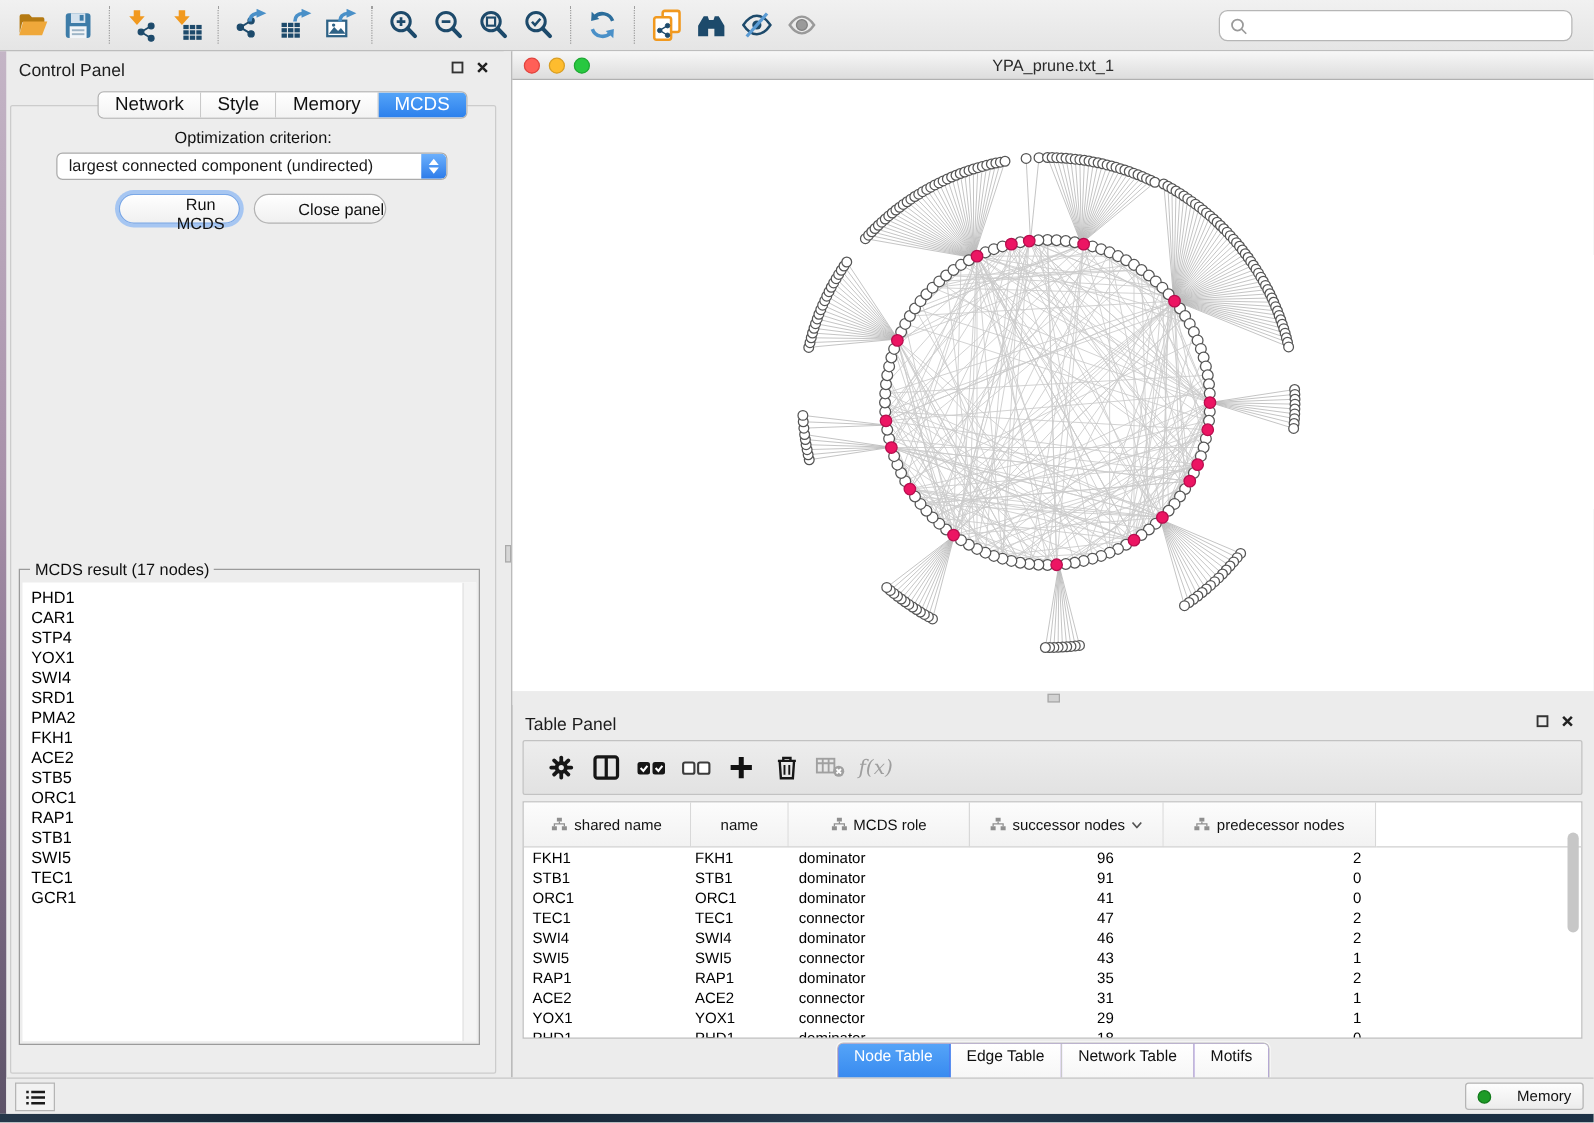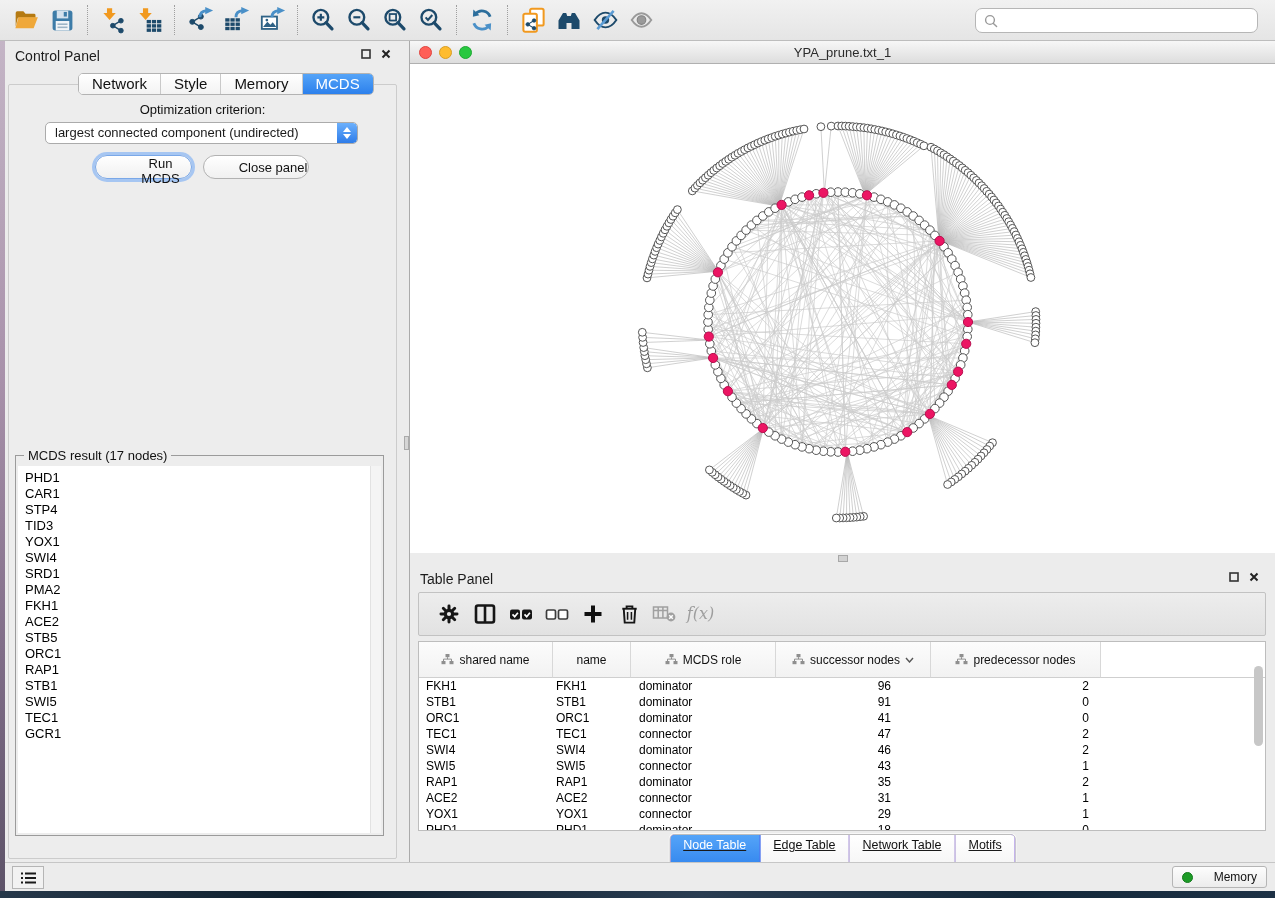--- a/index.html
+++ b/index.html
@@ -84,21 +84,21 @@
 .th-fill { flex:1; border-bottom:1px solid #cfcfcf; background:#fff; }
 .tr { display:flex; height:16px; }
 .td { font-size:12px; line-height:16px; white-space:nowrap; overflow:hidden; color:#000; }
 .td.c0 { padding-left:7px; }
 .td.c1 { padding-left:3px; }
 .td.c2 { padding-left:8px; }
 .td.c3 { text-align:right; padding-right:40px; }
 .td.c4 { text-align:right; padding-right:12px; }
 #nt-scroll { position:absolute; right:2px; top:24px; width:9px; height:80px; background:#c7c7c7; border-radius:5px; }
 #tp-tabs { position:absolute; left:50%; transform:translateX(-50%); top:270px; height:40px; display:flex;
-  border:1px solid #bdbdbd; border-radius:5px; overflow:hidden; background:#8b5cf6; box-shadow:0 0 0 1px rgba(255,255,255,.6);text-decoration:underline; }
+  border:1px solid #bdbdbd; border-radius:5px; overflow:hidden; background:#8b5cf6; box-shadow:0 0 0 1px rgba(255,255,255,.6); }
 
 
 #status-bar { position:absolute; left:5px; top:862px; width:1270px; height:29px; background:#ececec; border-top:1px solid #c6c6c6; }
 #grid-btn { position:absolute; left:7px; top:3px; width:32px; height:23px; background:#f2f2f2; border:1px solid #b5b5b5;
   display:flex; align-items:center; justify-content:center; }
 #memory-btn { position:absolute; right:8px; top:3px; height:22px; padding:0 9px; background:linear-gradient(#fdfdfd,#ececec);
   border:1px solid #b5b5b5; border-radius:3px; display:flex; align-items:center; gap:21px; font-size:12px; color:#111; }
 #memory-dot { width:11px; height:11px; border-radius:50%; background:#1d9b27; border:1px solid #137a1c; }
 svg { display:block; }
 </style>
@@ -312,21 +312,20 @@
     </div>
     <button id="run-btn" class="cp-btn">Run MCDS</button>
     <button id="closepanel-btn" class="cp-btn">Close panel</button>
     <div id="result-group">
       <span id="result-legend">MCDS result (17 nodes)</span>
       <div id="result-list">
         <div id="result-items">
             <div class="mcds-item">PHD1</div>
             <div class="mcds-item">CAR1</div>
             <div class="mcds-item">STP4</div>
-            <div class="mcds-item">TID3</div>
             <div class="mcds-item">YOX1</div>
             <div class="mcds-item">SWI4</div>
             <div class="mcds-item">SRD1</div>
             <div class="mcds-item">PMA2</div>
             <div class="mcds-item">FKH1</div>
             <div class="mcds-item">ACE2</div>
             <div class="mcds-item">STB5</div>
             <div class="mcds-item">ORC1</div>
             <div class="mcds-item">RAP1</div>
             <div class="mcds-item">STB1</div>

